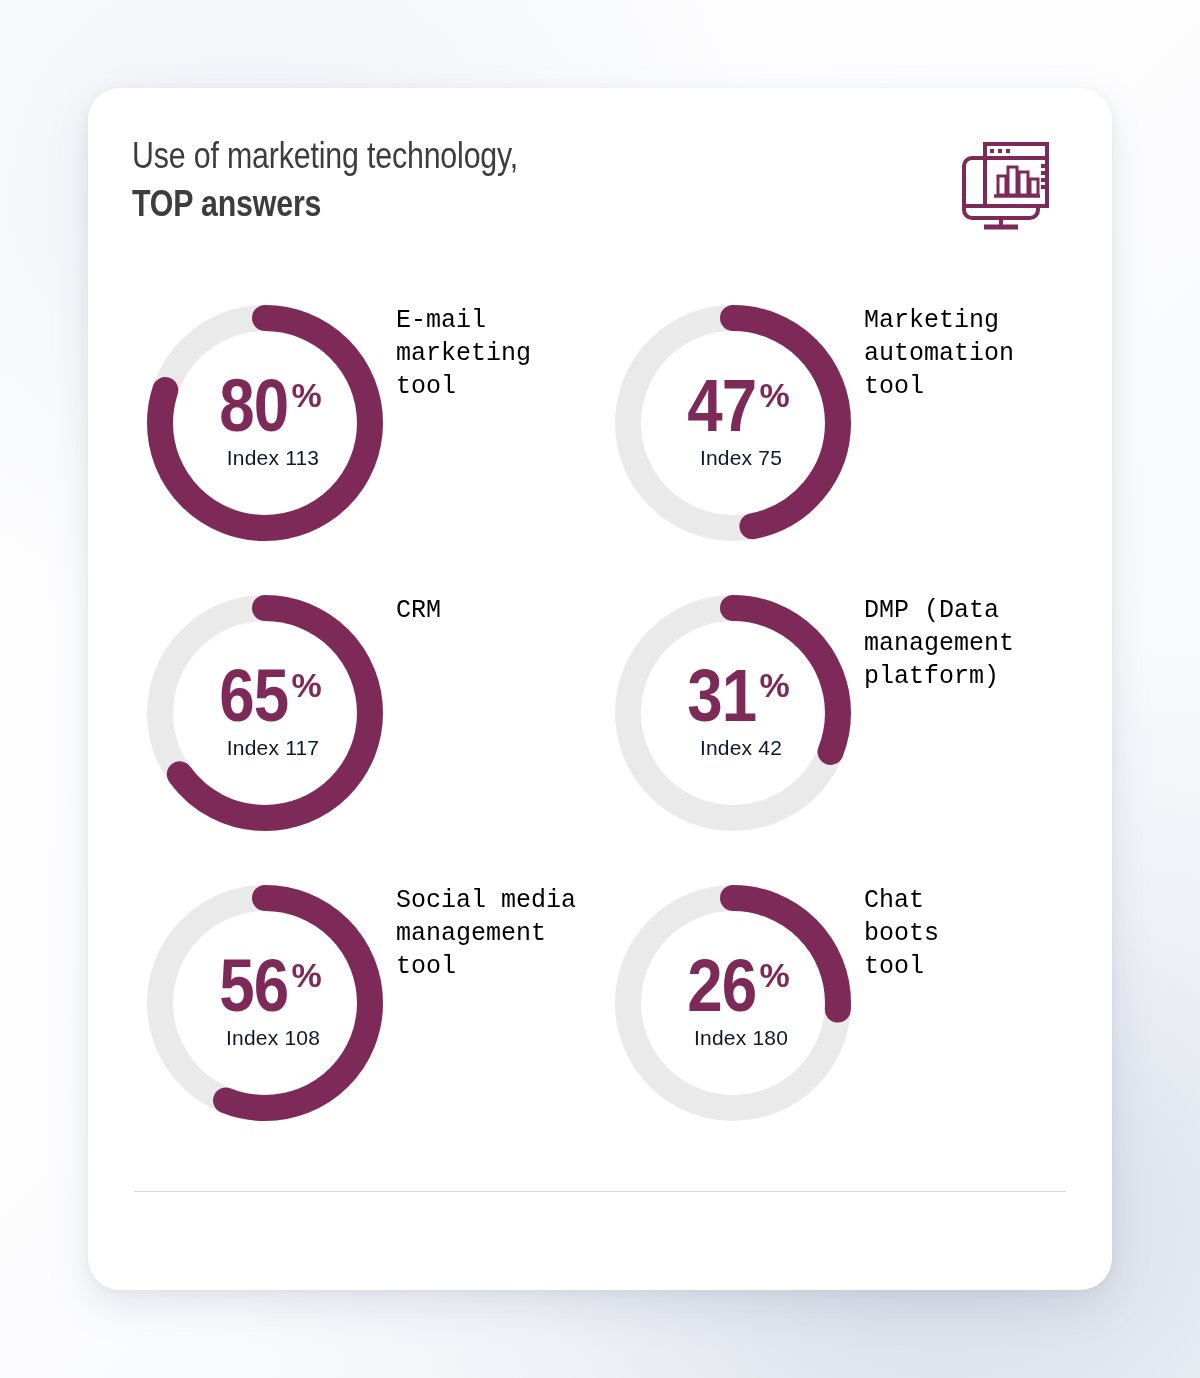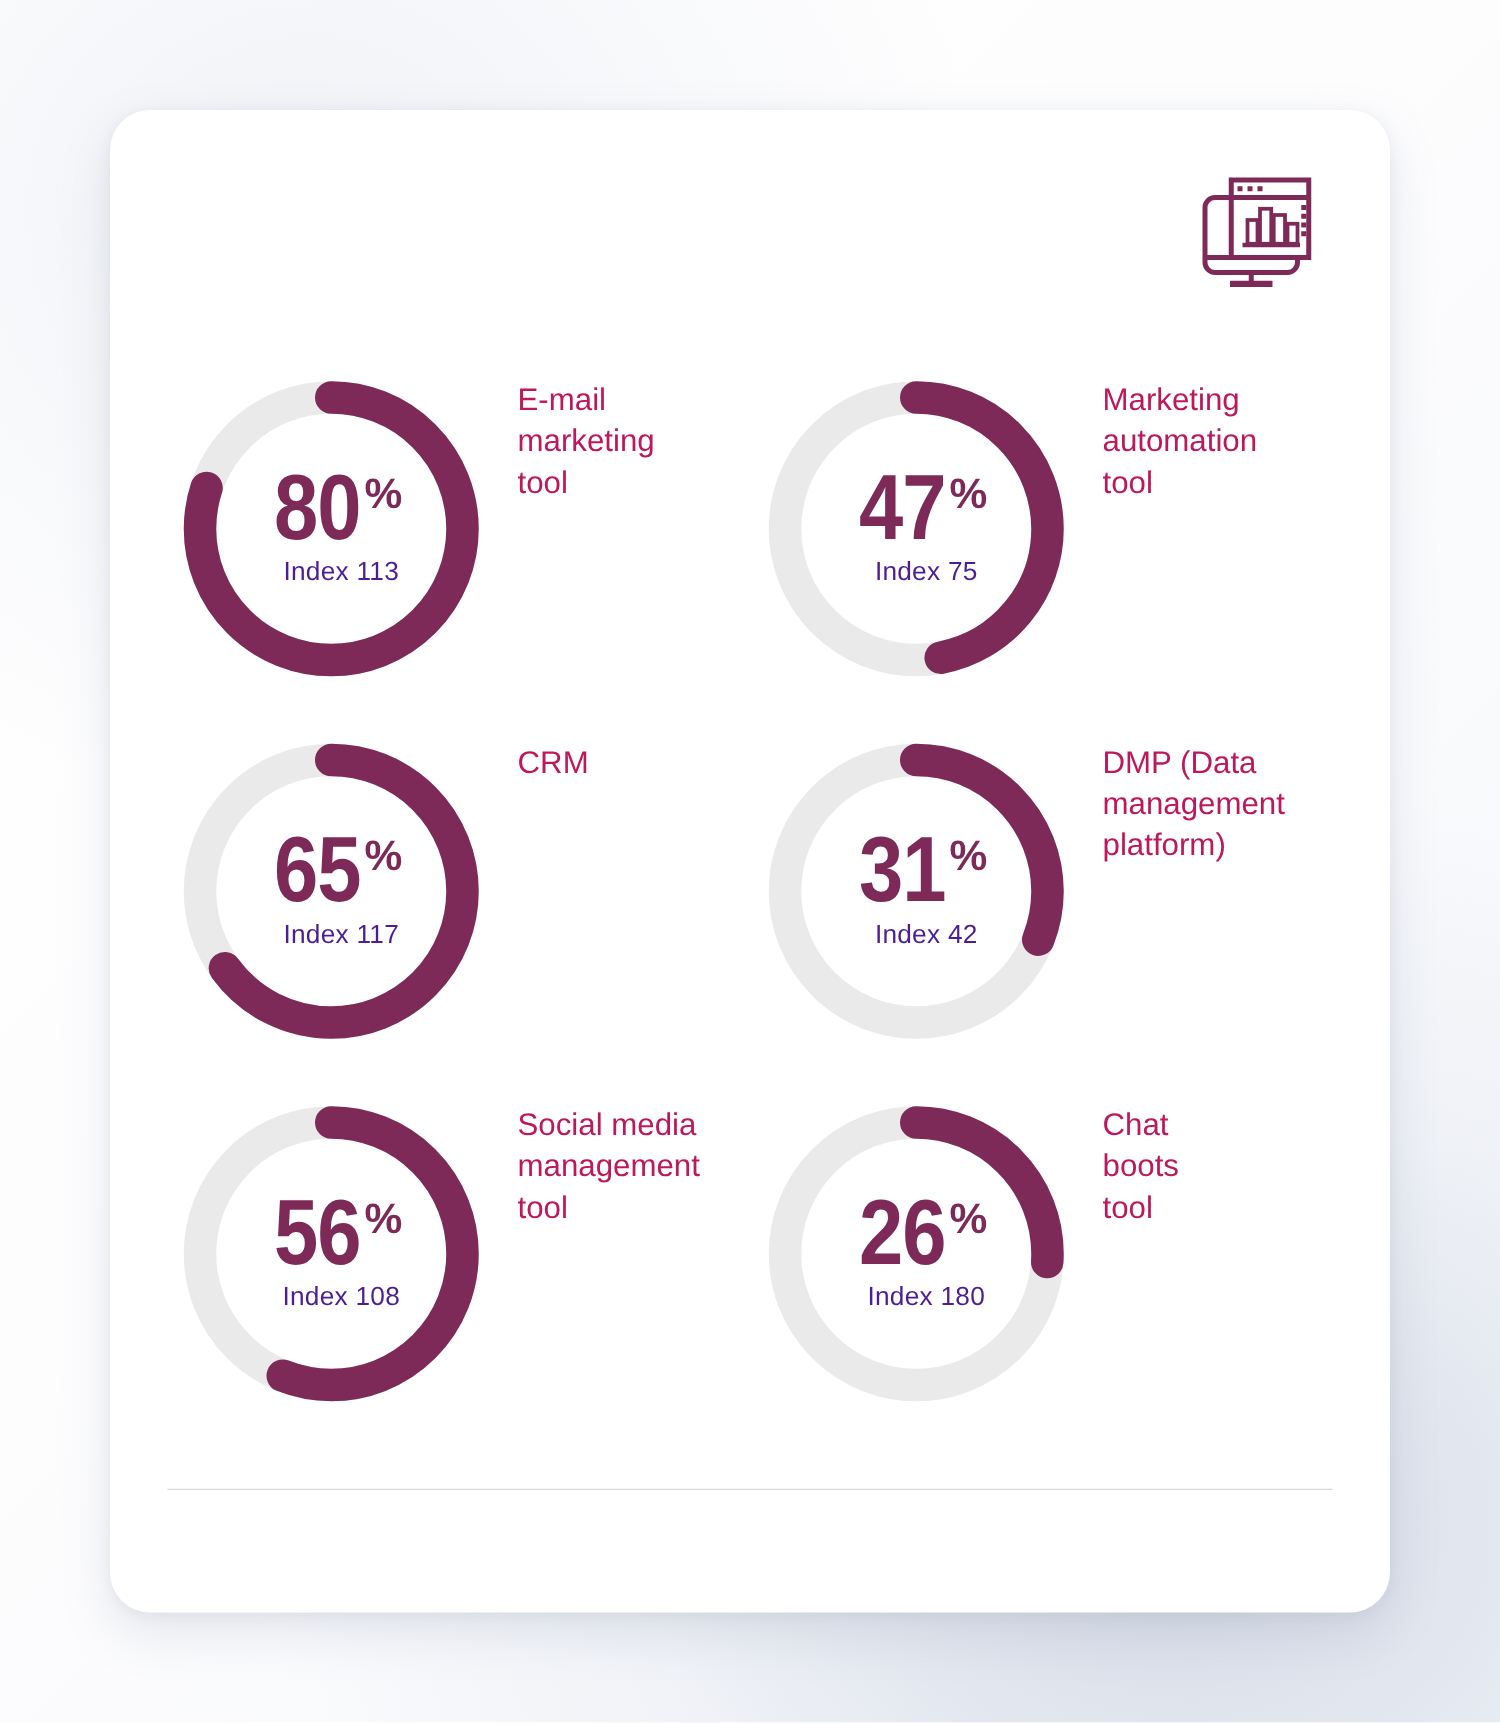--- a/index.html
+++ b/index.html
@@ -140,32 +140,32 @@
     font-weight: 700;
     color: #7D2A58;
     line-height: 1;
     margin-left: 3px;
     margin-top: 2px;
   }
   .index {
     font-family: "Liberation Sans", sans-serif;
     font-size: 21px;
     font-weight: 400;
-    color: #4c1d95;
+    color: #0f172a;
     margin-top: 9px;
     letter-spacing: 0.2px;
     margin-left: 16px;
   }
   .label {
-    font-family: Liberation Sans, sans-serif;
+    font-family: Liberation Mono, monospace;
     font-size: 25px;
     font-weight: 400;
-    color: #be185d;
+    color: #000000;
     line-height: 33px;
-    margin-left: 30px;
+    margin-left: 12px;
     max-width: 190px;
   }
 
   
   .divider {
     position: absolute;
     left: 46px;
     right: 46px;
     top: 1103px;
     height: 1px;
@@ -190,20 +190,24 @@
   .footnote { transform-origin: left center; }
   .source   { transform-origin: right center; }
 </style>
 </head>
 <body>
 
 <div class="page">
   <div class="card">
 
     <div class="header">
+      <div class="title-block">
+        <div class="title-line1">Use of marketing technology,</div>
+        <div class="title-line2">TOP answers</div>
+      </div>
 
       <div class="header-icon">
         <svg viewBox="0 0 104 104" xmlns="http://www.w3.org/2000/svg">
           <g fill="none" stroke="#7D2A58" stroke-width="4">
 
             <path d="M22 22 h58 a8 8 0 0 1 8 8 v44 a8 8 0 0 1 -8 8 h-58 a8 8 0 0 1 -8 -8 v-44 a8 8 0 0 1 8 -8 z"></path>
             <line x1="14" y1="70" x2="88" y2="70"></line>
 
             <line x1="51" y1="82" x2="51" y2="90"></line>
             <line x1="34" y1="91" x2="68" y2="91" stroke-width="5"></line>

